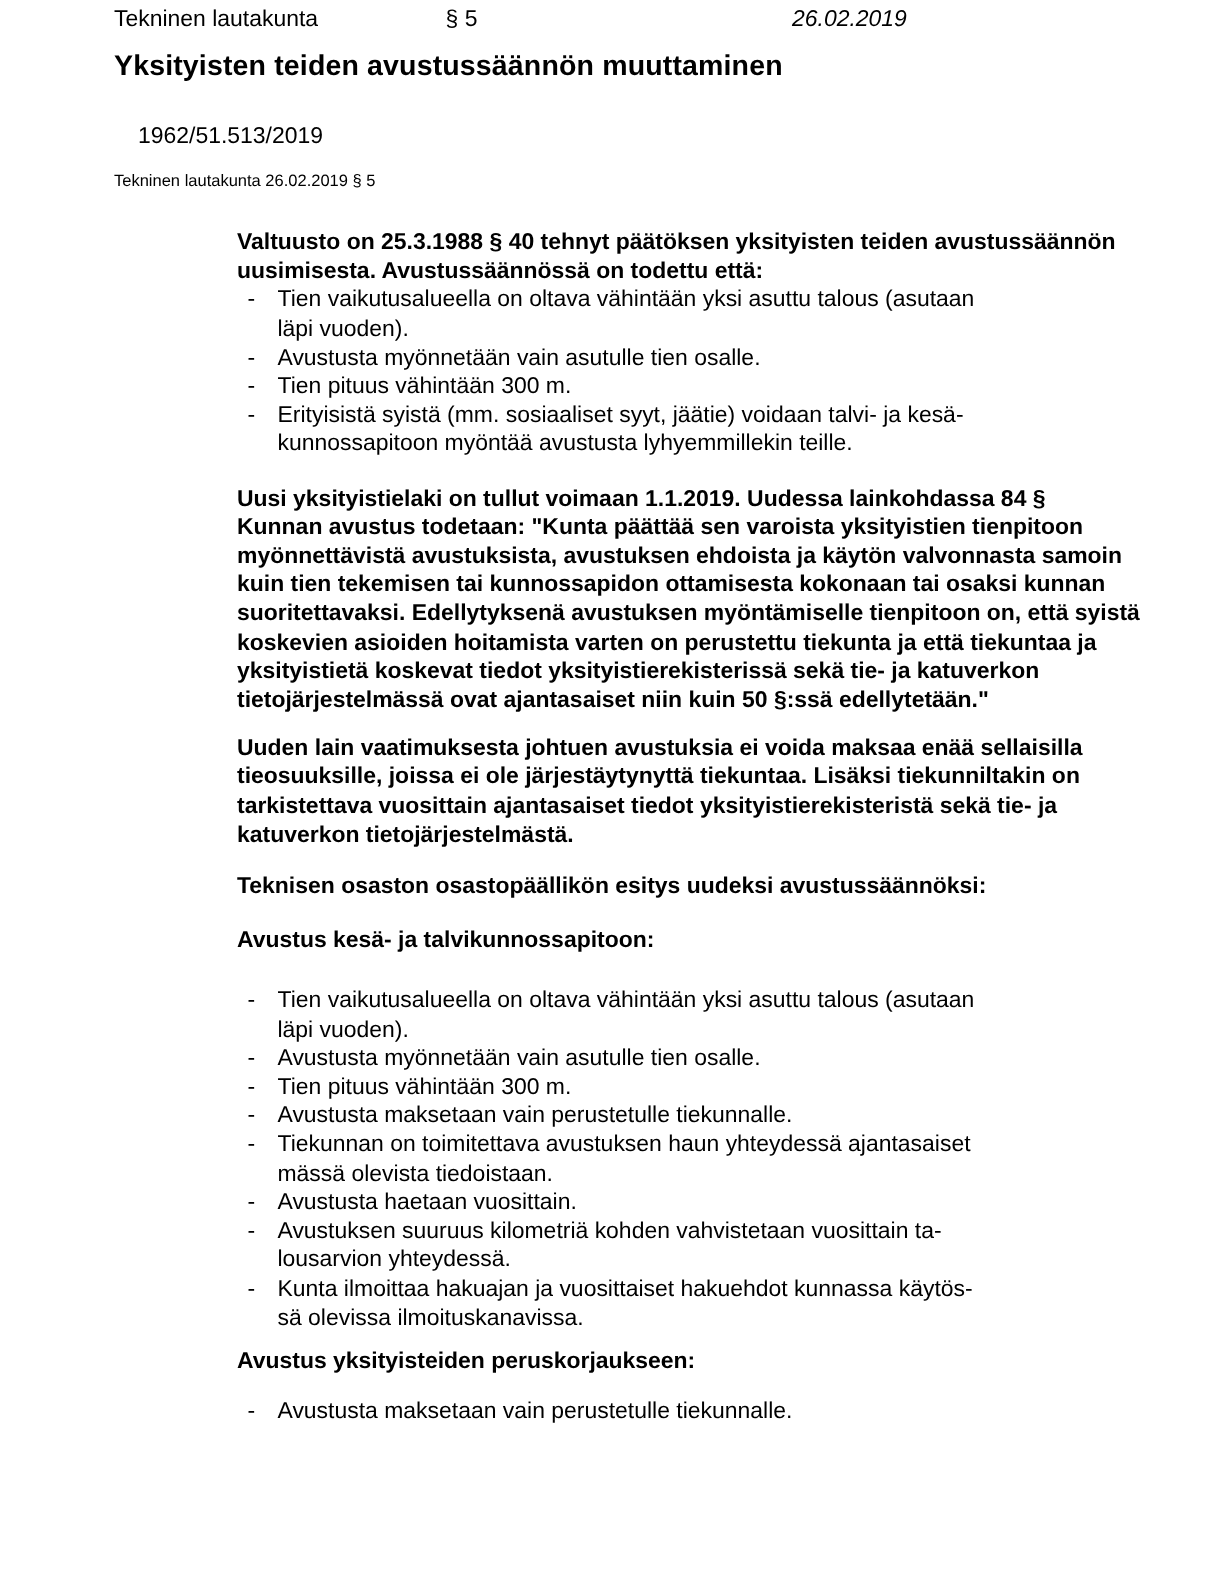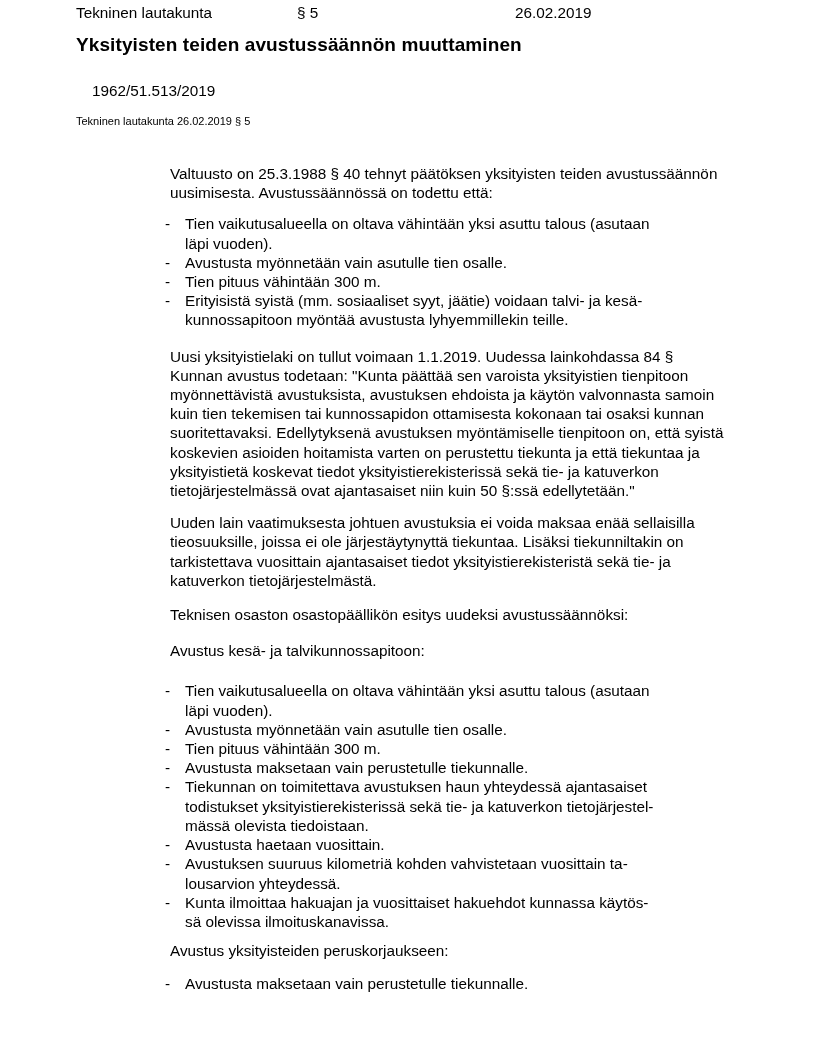--- a/index.html
+++ b/index.html
@@ -9,35 +9,35 @@
     height: 1056px;
     background: #ffffff;
     color: #000000;
     font-family: "Liberation Sans", sans-serif;
     overflow: hidden;
   }
   
   .hdr { position: absolute; top: 4px; left: 0; right: 0; height: 19px; font-size: 15.3px; }
   .hdr-committee { position: absolute; left: 76px; top: 0; white-space: nowrap; }
   .hdr-section   { position: absolute; left: 297px; top: 0; white-space: nowrap; }
-  .hdr-date      { position: absolute; left: 515px; top: 0; white-space: nowrap; }
+  .hdr-date      { position: absolute; left: 528px; top: 0; white-space: nowrap; font-style: italic; }
   
   .title { position: absolute; top: 34px; left: 76px; font-size: 19px; font-weight: bold; white-space: nowrap; letter-spacing: 0.1px; }
   .case-number { position: absolute; top: 82px; left: 76px; font-size: 15.3px; white-space: nowrap; margin-left: 16px; }
   .meeting-ref { position: absolute; top: 115px; left: 76px; font-size: 11px; white-space: nowrap; }
   
   .bodycol {
     position: absolute;
     top: 152px;
     left: 158px;
     width: 610px;
     font-size: 15.3px;
     line-height: 19.2px;
   }
-  .para { margin: 12px; }
+  .para { margin: 0; font-weight: bold; }
   .line { white-space: nowrap; }
   .blist { margin: 0; }
   .bullet-item { display: flex; align-items: flex-start; }
   .bullet-marker { flex: 0 0 20px; margin-left: 7px; }
   .bullet-lines { flex: 1 1 auto; min-width: 0; }
   
   .mt-para2 { margin-top: 17px; }
   .mt-para3 { margin-top: 13px; }
   .mt-para4 { margin-top: 15px; }
   .mt-para5 { margin-top: 15px; }
@@ -147,21 +147,20 @@
       <div class="bullet-item">
         <span class="bullet-marker">-</span>
         <div class="bullet-lines">
           <div class="line">Avustusta maksetaan vain perustetulle tiekunnalle.</div>
         </div>
       </div>
       <div class="bullet-item">
         <span class="bullet-marker">-</span>
         <div class="bullet-lines">
           <div class="line">Tiekunnan on toimitettava avustuksen haun yhteydessä ajantasaiset</div>
-          <div class="line">todistukset yksityistierekisterissä sekä tie- ja katuverkon tietojärjestel-</div>
           <div class="line">mässä olevista tiedoistaan.</div>
         </div>
       </div>
       <div class="bullet-item">
         <span class="bullet-marker">-</span>
         <div class="bullet-lines">
           <div class="line">Avustusta haetaan vuosittain.</div>
         </div>
       </div>
       <div class="bullet-item">

